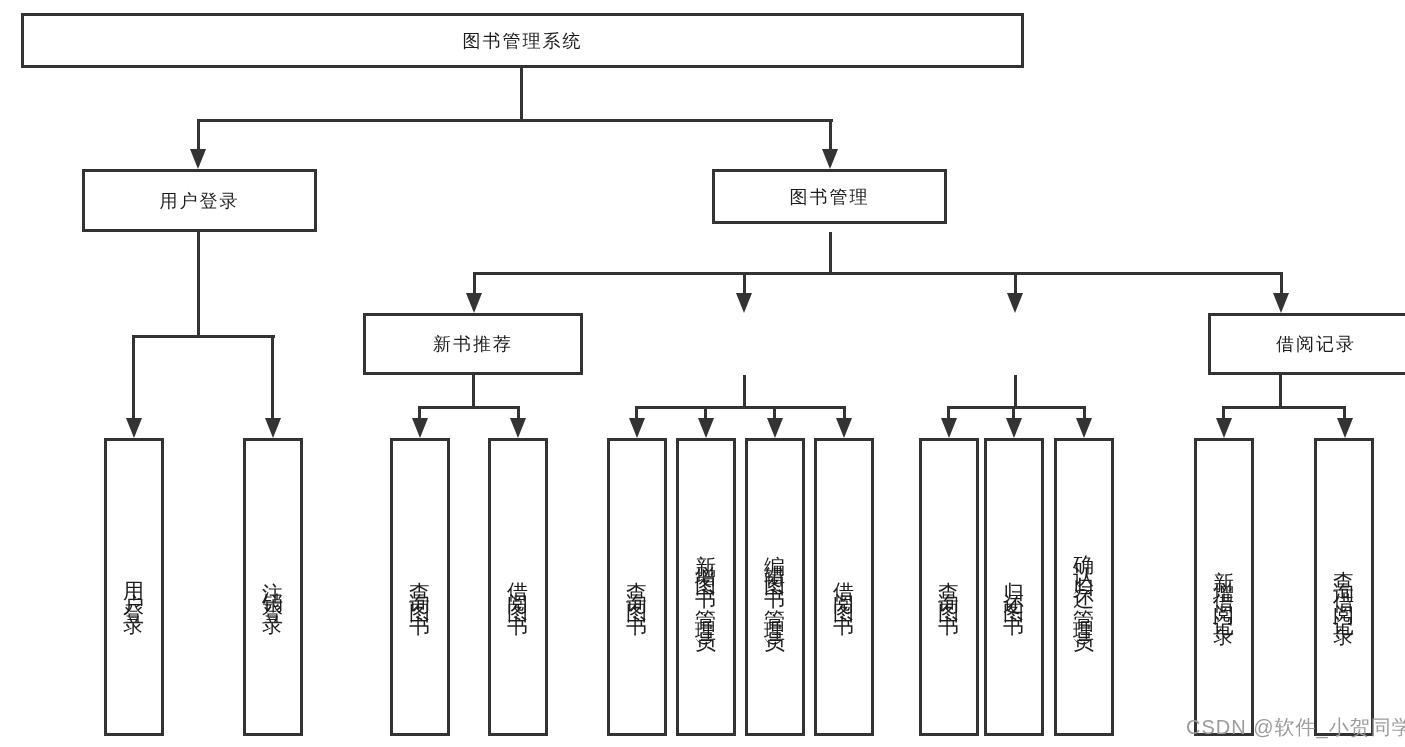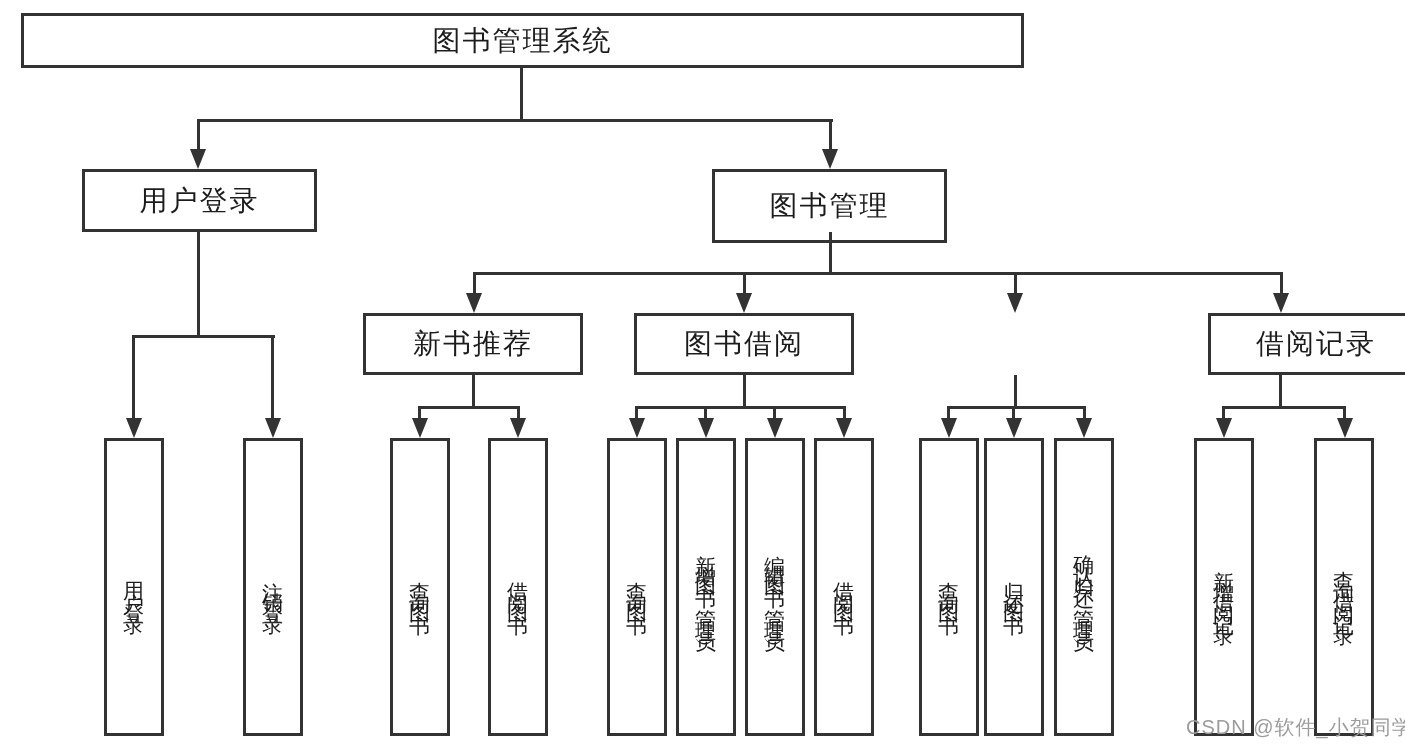--- a/index.html
+++ b/index.html
@@ -13,21 +13,21 @@
   .box{
     position:absolute;
     box-sizing:border-box;
     border:3px solid #333333;
     background:#ffffff;
     display:flex;
     align-items:center;
     justify-content:center;
     color:#1c1c1c;
   }
-  .hbox{font-size:28px;letter-spacing:2px;white-space:nowrap;}
+  .hbox{font-size:18px;letter-spacing:2px;white-space:nowrap;}
   .vbox{font-size:21px;}
   .vtext{
     writing-mode:vertical-rl;
     letter-spacing:11px;
     line-height:1;
     display:block;
   }
   .ln{
     position:absolute;display:block;
     background:#333333;
@@ -60,21 +60,21 @@
   <i class="ln" style="left:520px;top:66px;width:3px;height:56px"></i>
   <i class="ln" style="left:197px;top:119px;width:636px;height:3px"></i>
   <i class="ln" style="left:197px;top:119px;width:3px;height:34px"></i>
   <i class="ln" style="left:829px;top:119px;width:3px;height:34px"></i>
   <i class="arw" style="left:190px;top:149px"></i>
   <i class="arw" style="left:822px;top:149px"></i>
 
   <div class="box hbox" style="left:82px;top:169px;width:235px;height:63px">
     <span>用户登录</span>
   </div>
-  <div class="box hbox" style="left:712px;top:169px;width:235px;height:74px">
+  <div class="box hbox" style="left:712px;top:169px;width:235px;height:55px">
     <span>图书管理</span>
   </div>
 
   <i class="ln" style="left:197px;top:232px;width:3px;height:106px"></i>
   <i class="ln" style="left:132px;top:335px;width:143px;height:3px"></i>
   <i class="ln" style="left:132px;top:335px;width:3px;height:85px"></i>
   <i class="ln" style="left:271px;top:335px;width:3px;height:85px"></i>
   <i class="arw" style="left:126px;top:418px"></i>
   <i class="arw" style="left:265px;top:418px"></i>
 
@@ -84,23 +84,20 @@
   <i class="ln" style="left:743px;top:272px;width:3px;height:23px"></i>
   <i class="ln" style="left:1014px;top:272px;width:3px;height:23px"></i>
   <i class="ln" style="left:1280px;top:272px;width:3px;height:23px"></i>
   <i class="arw" style="left:466px;top:293px"></i>
   <i class="arw" style="left:736px;top:293px"></i>
   <i class="arw" style="left:1007px;top:293px"></i>
   <i class="arw" style="left:1273px;top:293px"></i>
 
   <div class="box hbox" style="left:363px;top:313px;width:220px;height:62px">
     <span>新书推荐</span>
-  </div>
-  <div class="box hbox" style="left:634px;top:313px;width:220px;height:62px">
-    <span>图书借阅</span>
   </div>
   <div class="box hbox" style="left:1208px;top:313px;width:216px;height:62px">
     <span>借阅记录</span>
   </div>
 
   <i class="ln" style="left:472px;top:375px;width:3px;height:34px"></i>
   <i class="ln" style="left:418px;top:406px;width:102px;height:3px"></i>
   <i class="ln" style="left:418px;top:406px;width:3px;height:14px"></i>
   <i class="ln" style="left:517px;top:406px;width:3px;height:14px"></i>
   <i class="arw" style="left:412px;top:418px"></i>

